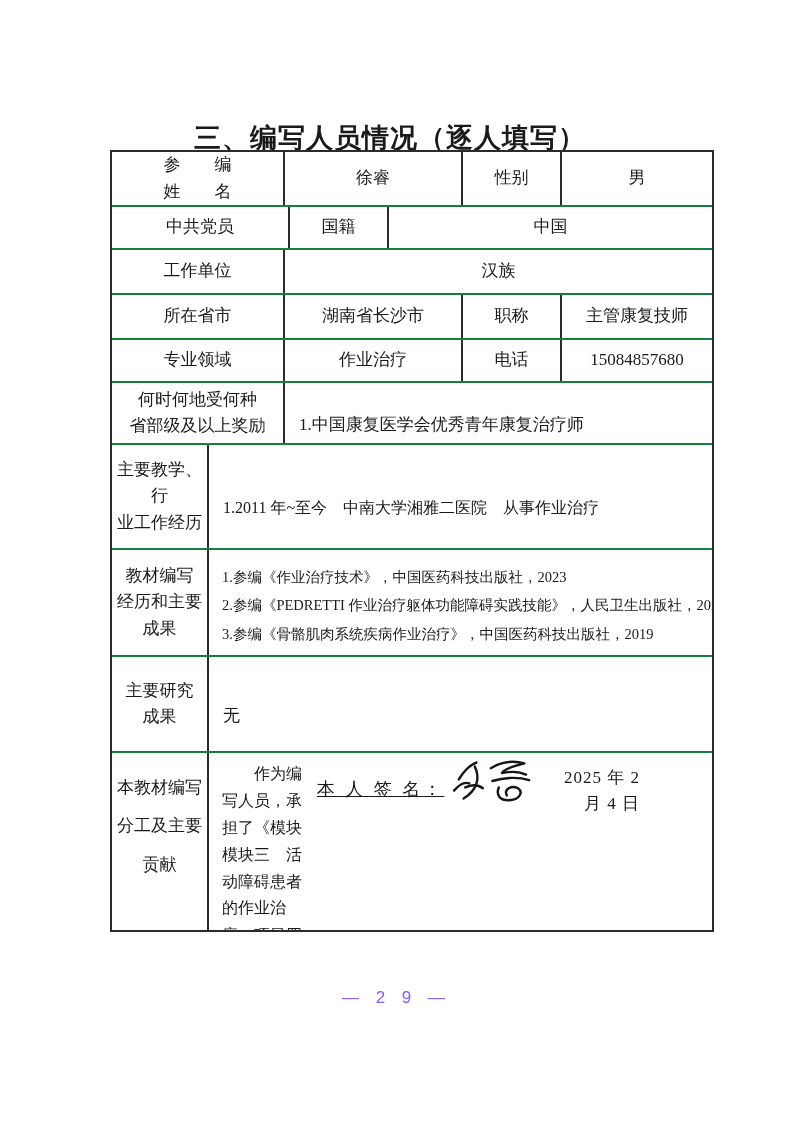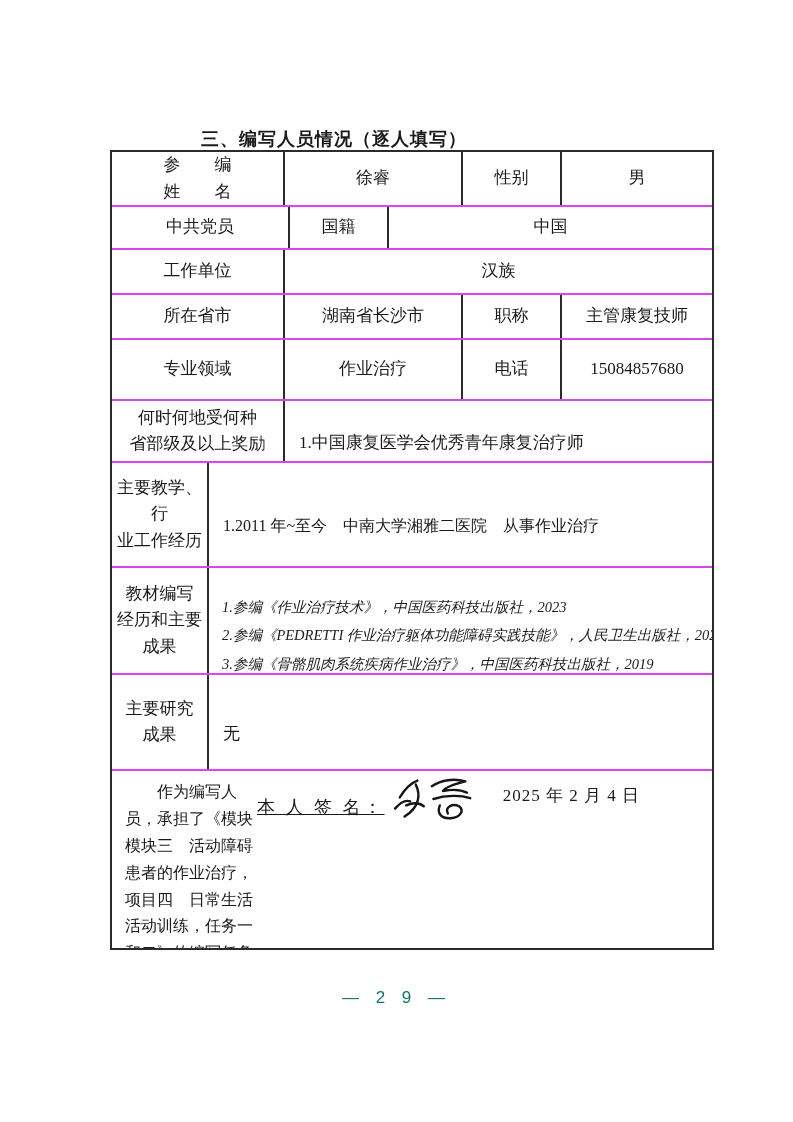--- a/index.html
+++ b/index.html
@@ -5,56 +5,56 @@
   html,body{margin:0;padding:0;background:#ffffff;}
   .page{
     position:relative;
     width:793px;height:1122px;
     background:#ffffff;
     font-family:"Liberation Serif","DejaVu Serif",serif;
     color:#1a1a1a;
     overflow:hidden;
   }
   .title{
-    position:absolute;left:186px;top:112px;margin:15px;
+    position:absolute;left:186px;top:112px;margin:8px;
     font-family:"Liberation Sans","DejaVu Sans",sans-serif;
-    font-size:18px;font-weight:700;letter-spacing:1px;
+    font-size:27px;font-weight:700;letter-spacing:1px;
   }
   .form-table{
     position:absolute;left:110px;top:150px;width:604px;
     border:2px solid #2b2b2b;box-sizing:border-box;
   }
-  .trow{display:flex;border-bottom:2px solid #d946ef;box-sizing:border-box;}
+  .trow{display:flex;border-bottom:2px solid #15803d;box-sizing:border-box;}
   .trow:last-child{border-bottom:none;}
   .tcell{
     border-right:2px solid #2b2b2b;box-sizing:border-box;
     display:flex;align-items:center;justify-content:center;
     text-align:center;font-size:17px;line-height:1.55;
     overflow:hidden;
   }
   .tcell:last-child{border-right:none;}
   .pre{white-space:pre-line;}
   .cw1{width:173px}.cw2{width:178px}.cw3{width:99px}.cw4{flex:1}
   .cwn{width:97px}.cwr{flex:1}
   .left{justify-content:flex-start;text-align:left;padding-left:14px;padding-right:6px;margin-top:24px;}
-  .stack{flex-direction:column;align-items:flex-start;justify-content:flex-start;padding:25px 4px 0 13px;font-style:italic;}
+  .stack{flex-direction:column;align-items:flex-start;justify-content:flex-start;padding:13px 4px 0 13px;}
   .booklines div{font-size:14.5px;line-height:1.95;white-space:nowrap;}
   .exp-value{font-size:16px;}
   .contrib-label{align-items:flex-start;padding-top:16px;}
   .contrib-label .pre{line-height:2.25;}
   .contrib-cell{flex-direction:row;align-items:flex-start;justify-content:flex-start;padding:8px 10px 0 13px;}
   .para{font-size:16px;line-height:1.68;text-indent:2em;text-align:left;width:474px;}
   .sign-row{display:flex;justify-content:flex-end;align-items:center;width:100%;margin-top:12px;padding-right:22px;box-sizing:border-box;text-decoration:underline;}
   .sign-label{font-size:18px;letter-spacing:3px;white-space:nowrap;}
   .signature-svg{margin:-18px 0 0 2px;flex:0 0 auto;}
   .date-row{width:100%;text-align:right;padding-right:62px;box-sizing:border-box;font-size:17px;margin-top:4px;letter-spacing:1px;}
   .footer{
     position:absolute;left:0;top:988px;width:100%;
     text-align:center;font-size:17px;letter-spacing:6px;
-    font-family:"Liberation Sans","DejaVu Sans",sans-serif;color:#0f766e;
+    font-family:"Liberation Sans","DejaVu Sans",sans-serif;color:#8b5cf6;
   }
 </style>
 </head>
 <body>
 
 <div class="page">
 
   <h1 class="title">三、编写人员情况（逐人填写）</h1>
 
   <div class="form-table">
@@ -80,21 +80,21 @@
       <div class="tcell cw4">汉族</div>
     </div>
 
     <div class="trow" style="height:45px">
       <div class="tcell cw1">所在省市</div>
       <div class="tcell cw2">湖南省长沙市</div>
       <div class="tcell cw3">职称</div>
       <div class="tcell cw4">主管康复技师</div>
     </div>
 
-    <div class="trow" style="height:61px">
+    <div class="trow" style="height:43px">
       <div class="tcell cw1">专业领域</div>
       <div class="tcell cw2">作业治疗</div>
       <div class="tcell cw3">电话</div>
       <div class="tcell cw4">15084857680</div>
     </div>
 
     <div class="trow" style="height:62px">
       <div class="tcell cw1">
           <span class="pre">何时何地受何种
 省部级及以上奖励</span>
@@ -125,20 +125,25 @@
 
     <div class="trow" style="height:96px">
       <div class="tcell cwn">
           <span class="pre">主要研究
 成果</span>
         </div>
       <div class="tcell cwr left">无</div>
     </div>
 
     <div class="trow" style="height:177px">
+      <div class="tcell cwn contrib-label">
+          <span class="pre">本教材编写
+分工及主要
+贡献</span>
+        </div>
       <div class="tcell cwr contrib-cell">
         <div class="para">作为编写人员，承担了《模块模块三　活动障碍患者的作业治疗，项目四　日常生活活动训练，任务一和二》的编写任务共计 2 万字，制作了教材配套的课件和视频资源，拟定了任务复习题，完善了数字资源，并负责部分内容的一审工作。</div>
         <div class="sign-row">
           <span class="sign-label">本 人 签 名：</span>
           <svg class="signature-svg" width="88" height="52" viewBox="0 0 110 64" aria-label="徐睿">
             <g fill="none" stroke="#161616" stroke-width="3" stroke-linecap="round" stroke-linejoin="round">
               <path d="M16,30 C22,20 30,12 38,9"></path>
               <path d="M10,44 C17,36 24,33 29,35"></path>
               <path d="M36,14 C42,26 41,42 22,54"></path>
               <path d="M24,40 C33,36 41,37 46,41"></path>

